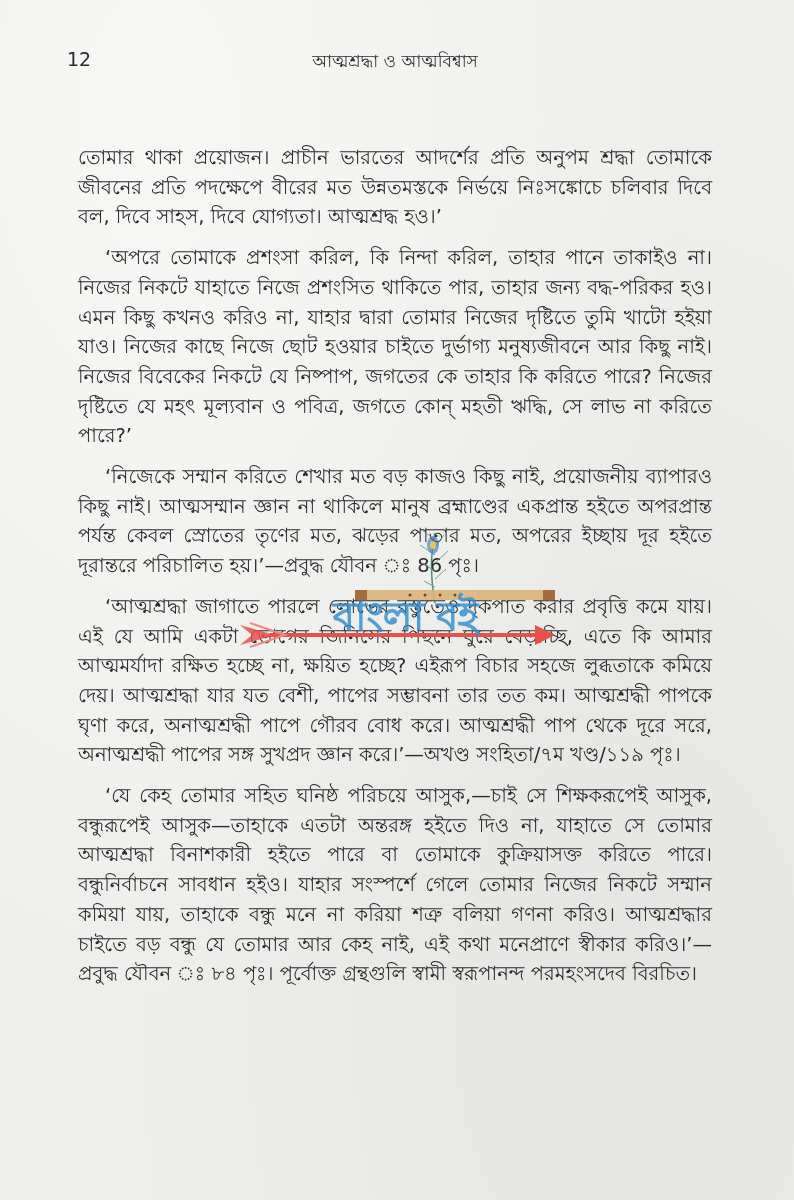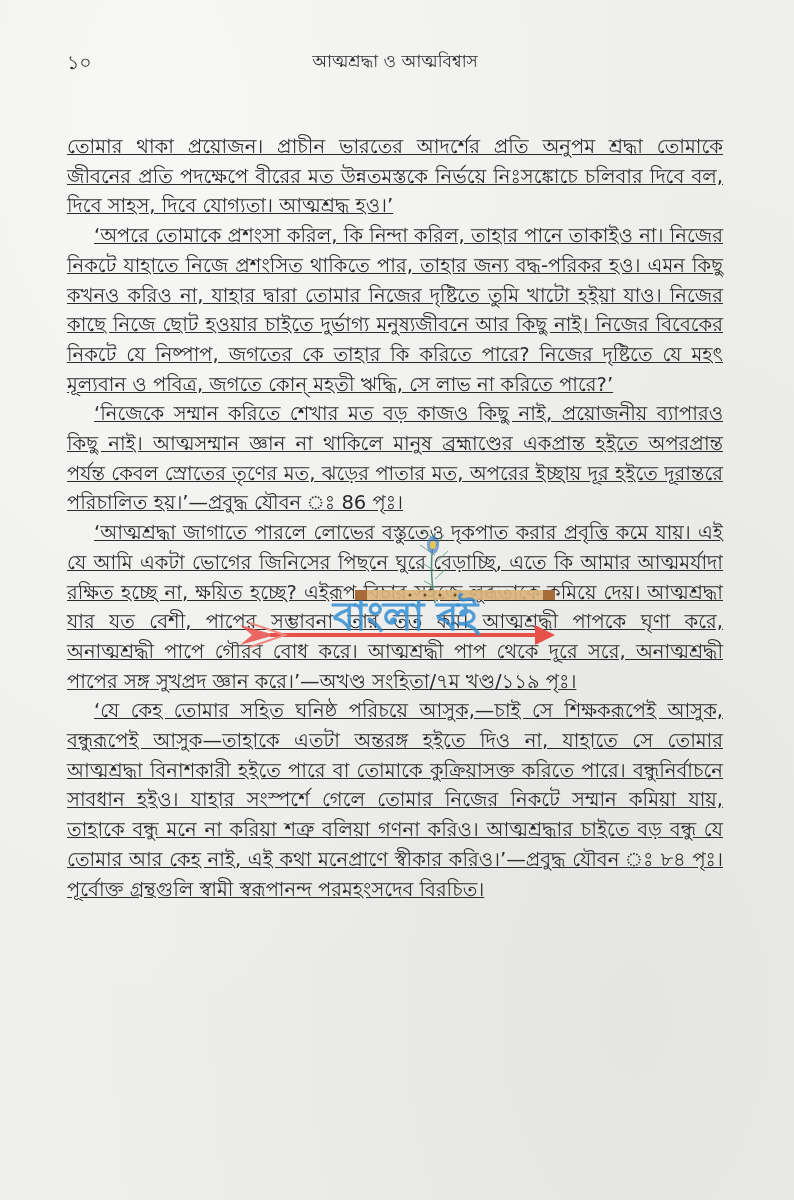--- a/index.html
+++ b/index.html
@@ -23,40 +23,40 @@
   .page-number {
     position: absolute; left: 0; top: 0; font-size: 19px;
   }
   .running-title {
     position: absolute; left: 0; right: 0; top: 0; text-align: center; font-size: 17px;
   }
   .body-text {
     position: absolute; top: 132px; left: 67px; width: 656px;
     font-size: 19.5px; line-height: 29.7px; text-align: justify;
   }
-  .body-text p { margin: 0; text-indent: 27px; text-decoration: underline; }
+  .body-text p { margin: 11px; text-indent: 27px; }
   .body-text p.cont { text-indent: 0; }
   .watermark {
     position: absolute; left: 230px; top: 525px; width: 340px; height: 165px;
     pointer-events: none;
   }
   .wm-text {
     position: absolute; left: 65px; top: 70px; width: 220px; text-align: center;
     font-size: 40px; font-weight: bold; color: rgba(46,140,210,0.82);
     letter-spacing: -1px; line-height: 42px;
     font-family: "DejaVu Sans", sans-serif;
   }
 </style>
 </head>
 <body>
 
 <div class="page">
 
   <div class="running-head">
-    <span class="page-number">১০</span>
+    <span class="page-number">12</span>
     <span class="running-title">আত্মশ্রদ্ধা ও আত্মবিশ্বাস</span>
   </div>
 
   <div class="body-text">
     <p class="cont">তোমার থাকা প্রয়োজন। প্রাচীন ভারতের আদর্শের প্রতি অনুপম শ্রদ্ধা তোমাকে জীবনের প্রতি পদক্ষেপে বীরের মত উন্নতমস্তকে নির্ভয়ে নিঃসঙ্কোচে চলিবার দিবে বল, দিবে সাহস, দিবে যোগ্যতা। আত্মশ্রদ্ধ হও।’</p>
     <p>‘অপরে তোমাকে প্রশংসা করিল, কি নিন্দা করিল, তাহার পানে তাকাইও না। নিজের নিকটে যাহাতে নিজে প্রশংসিত থাকিতে পার, তাহার জন্য বদ্ধ-পরিকর হও। এমন কিছু কখনও করিও না, যাহার দ্বারা তোমার নিজের দৃষ্টিতে তুমি খাটো হইয়া যাও। নিজের কাছে নিজে ছোট হওয়ার চাইতে দুর্ভাগ্য মনুষ্যজীবনে আর কিছু নাই। নিজের বিবেকের নিকটে যে নিষ্পাপ, জগতের কে তাহার কি করিতে পারে? নিজের দৃষ্টিতে যে মহৎ মূল্যবান ও পবিত্র, জগতে কোন্ মহতী ঋদ্ধি, সে লাভ না করিতে পারে?’</p>
     <p>‘নিজেকে সম্মান করিতে শেখার মত বড় কাজও কিছু নাই, প্রয়োজনীয় ব্যাপারও কিছু নাই। আত্মসম্মান জ্ঞান না থাকিলে মানুষ ব্রহ্মাণ্ডের একপ্রান্ত হইতে অপরপ্রান্ত পর্যন্ত কেবল স্রোতের তৃণের মত, ঝড়ের পাতার মত, অপরের ইচ্ছায় দূর হইতে দূরান্তরে পরিচালিত হয়।’—প্রবুদ্ধ যৌবন ঃ 86 পৃঃ।</p>
     <p>‘আত্মশ্রদ্ধা জাগাতে পারলে লোভের বস্তুতেও দৃকপাত করার প্রবৃত্তি কমে যায়। এই যে আমি একটা ভোগের জিনিসের পিছনে ঘুরে বেড়াচ্ছি, এতে কি আমার আত্মমর্যাদা রক্ষিত হচ্ছে না, ক্ষয়িত হচ্ছে? এইরূপ বিচার সহজে লুব্ধতাকে কমিয়ে দেয়। আত্মশ্রদ্ধা যার যত বেশী, পাপের সম্ভাবনা তার তত কম। আত্মশ্রদ্ধী পাপকে ঘৃণা করে, অনাত্মশ্রদ্ধী পাপে গৌরব বোধ করে। আত্মশ্রদ্ধী পাপ থেকে দূরে সরে, অনাত্মশ্রদ্ধী পাপের সঙ্গ সুখপ্রদ জ্ঞান করে।’—অখণ্ড সংহিতা/৭ম খণ্ড/১১৯ পৃঃ।</p>
     <p>‘যে কেহ তোমার সহিত ঘনিষ্ঠ পরিচয়ে আসুক,—চাই সে শিক্ষকরূপেই আসুক, বন্ধুরূপেই আসুক—তাহাকে এতটা অন্তরঙ্গ হইতে দিও না, যাহাতে সে তোমার আত্মশ্রদ্ধা বিনাশকারী হইতে পারে বা তোমাকে কুক্রিয়াসক্ত করিতে পারে। বন্ধুনির্বাচনে সাবধান হইও। যাহার সংস্পর্শে গেলে তোমার নিজের নিকটে সম্মান কমিয়া যায়, তাহাকে বন্ধু মনে না করিয়া শত্রু বলিয়া গণনা করিও। আত্মশ্রদ্ধার চাইতে বড় বন্ধু যে তোমার আর কেহ নাই, এই কথা মনেপ্রাণে স্বীকার করিও।’—প্রবুদ্ধ যৌবন ঃ ৮৪ পৃঃ। পূর্বোক্ত গ্রন্থগুলি স্বামী স্বরূপানন্দ পরমহংসদেব বিরচিত।</p>
   </div>

